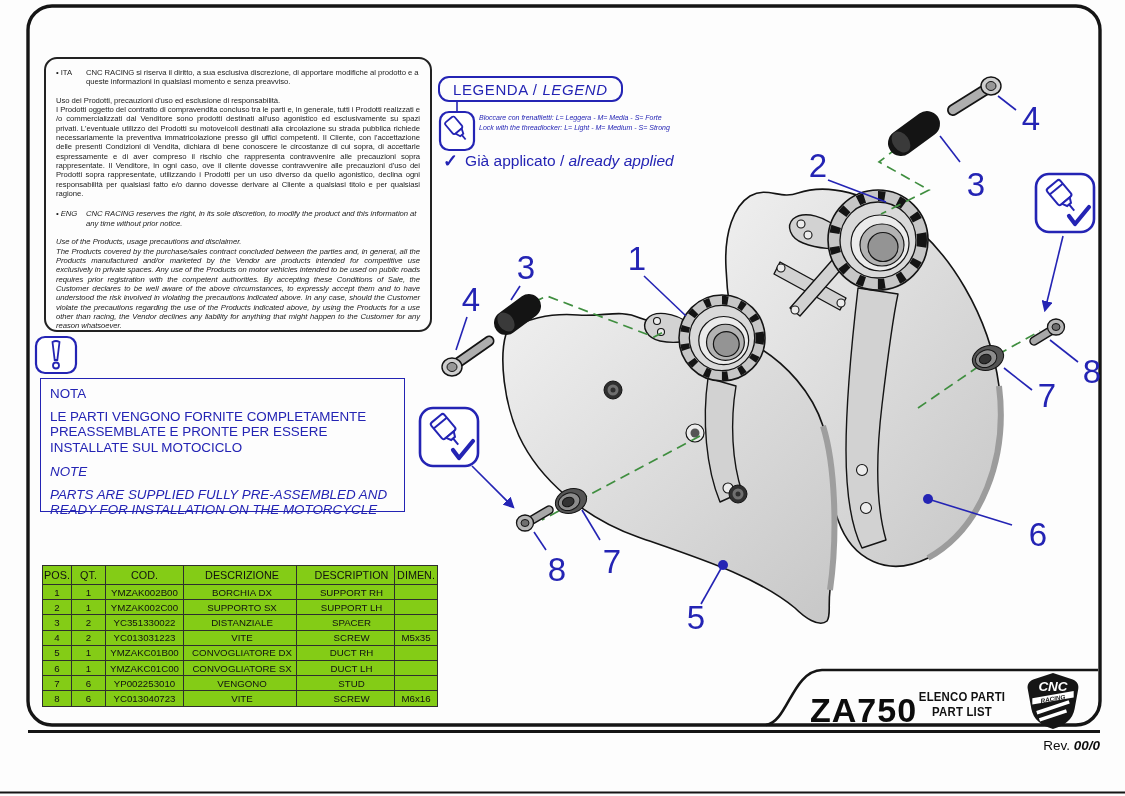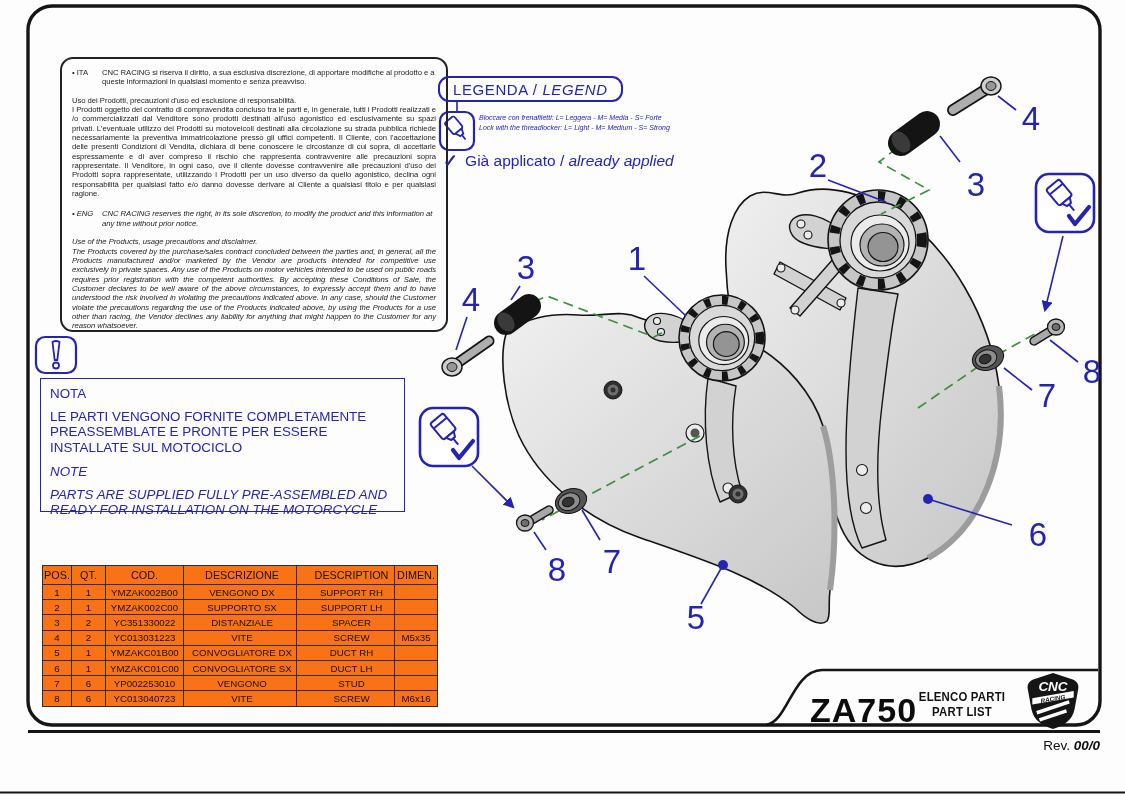--- a/index.html
+++ b/index.html
@@ -10,21 +10,21 @@
   html,body{margin:0;padding:0}
   body{
     width:1125px;height:796px;position:relative;overflow:hidden;
     background:#fdfdfd;font-family:"Liberation Sans",sans-serif;color:var(--ink);
   }
   #diagram{position:absolute;left:0;top:0;z-index:1}
   .overlay{position:absolute;z-index:2}
 
   
   #disclaimer-box{
-    left:60px;top:57px;width:388px;height:275px;box-sizing:border-box;
+    left:44px;top:57px;width:388px;height:275px;box-sizing:border-box;
     border:2px solid #222;border-radius:13px;padding:9px 10px 6px 10px;
     font-size:7.7px;line-height:9.35px;color:#1c1c1c;letter-spacing:-0.05px;
   }
   .d-row{display:flex;margin:0}
   .d-tag{flex:0 0 30px;white-space:pre}
   .d-text{flex:1}
   .d-title{margin:9px 0 0 0}
   .d-body{margin:0;text-align:justify}
   .eng{font-style:italic}
   .eng-gap{margin-top:11px}
@@ -51,21 +51,21 @@
     left:40px;top:378px;width:365px;height:134px;box-sizing:border-box;
     border:1.7px solid var(--accent-blue);padding:7px 9px;
     color:var(--accent-blue);font-size:13.4px;line-height:15.5px;
   }
   #note-box .nb-title{margin-bottom:7px}
   #note-box .nb-body{margin-bottom:9px}
 
   
   #parts-table{
     left:42px;top:565px;border-collapse:collapse;table-layout:fixed;width:380px;
-    z-index:2;position:absolute;background:#f97316;
+    z-index:2;position:absolute;background:#84cc16;
   }
   #parts-table th,#parts-table td{border:1.2px solid #2e2e2e;overflow:hidden;white-space:nowrap}
   #parts-table th{font-size:10.8px;font-weight:normal;padding:3px 0;text-align:center;color:#111}
   #parts-table td{font-size:9.7px;padding:1.6px 0;color:#111}
   #parts-table .c0{width:28px;text-align:center}
   #parts-table .c1{width:33px;text-align:center}
   #parts-table .c2{width:77px;text-align:center}
   #parts-table .c3{width:108px;text-align:center;padding-left:4px}
   #parts-table .c4{width:85px;text-align:center;padding-left:12px}
   #parts-table .c5{width:42px;text-align:center}
@@ -315,21 +315,21 @@
       <th class="c3">DESCRIZIONE</th>
       <th class="c4">DESCRIPTION</th>
       <th class="c5">DIMEN.</th>
     </tr>
   </thead>
   <tbody>
       <tr>
         <td class="c0">1</td>
         <td class="c1">1</td>
         <td class="c2">YMZAK002B00</td>
-        <td class="c3">VENGONO DX</td>
+        <td class="c3">BORCHIA DX</td>
         <td class="c4">SUPPORT RH</td>
         <td class="c5"></td>
       </tr>
       <tr>
         <td class="c0">2</td>
         <td class="c1">1</td>
         <td class="c2">YMZAK002C00</td>
         <td class="c3">SUPPORTO SX</td>
         <td class="c4">SUPPORT LH</td>
         <td class="c5"></td>

